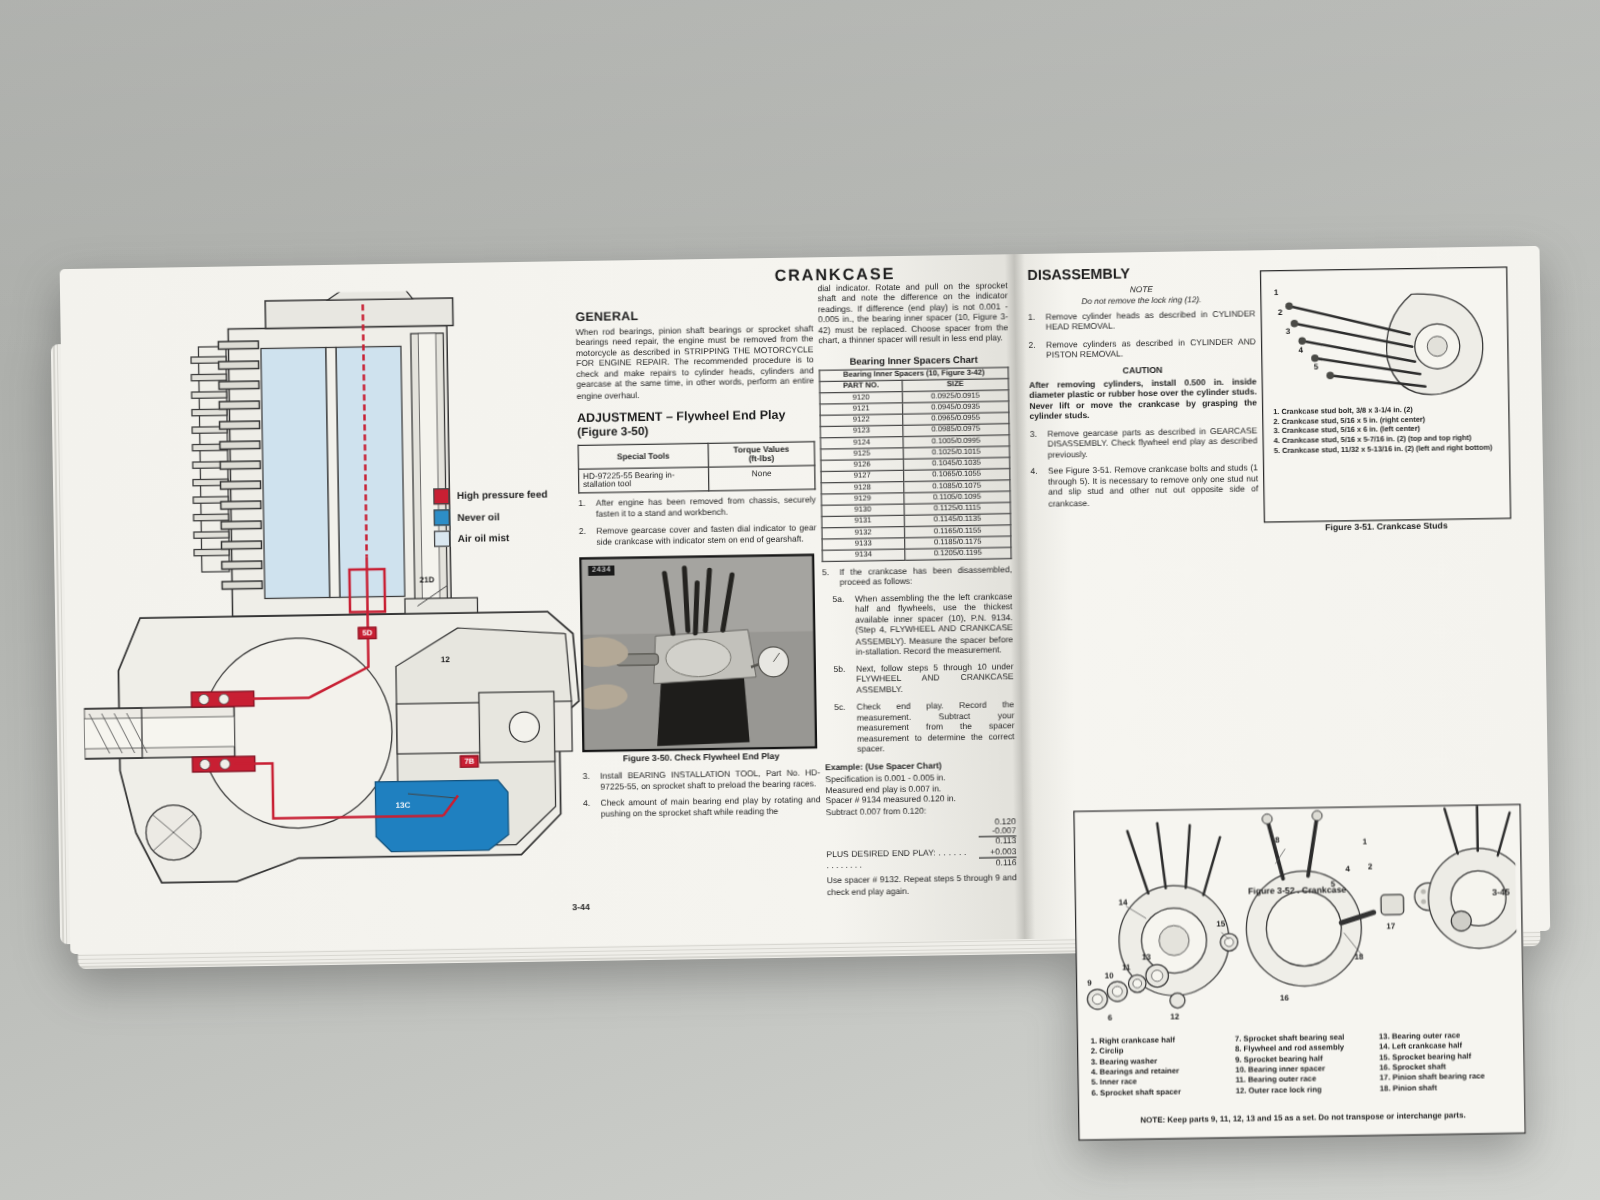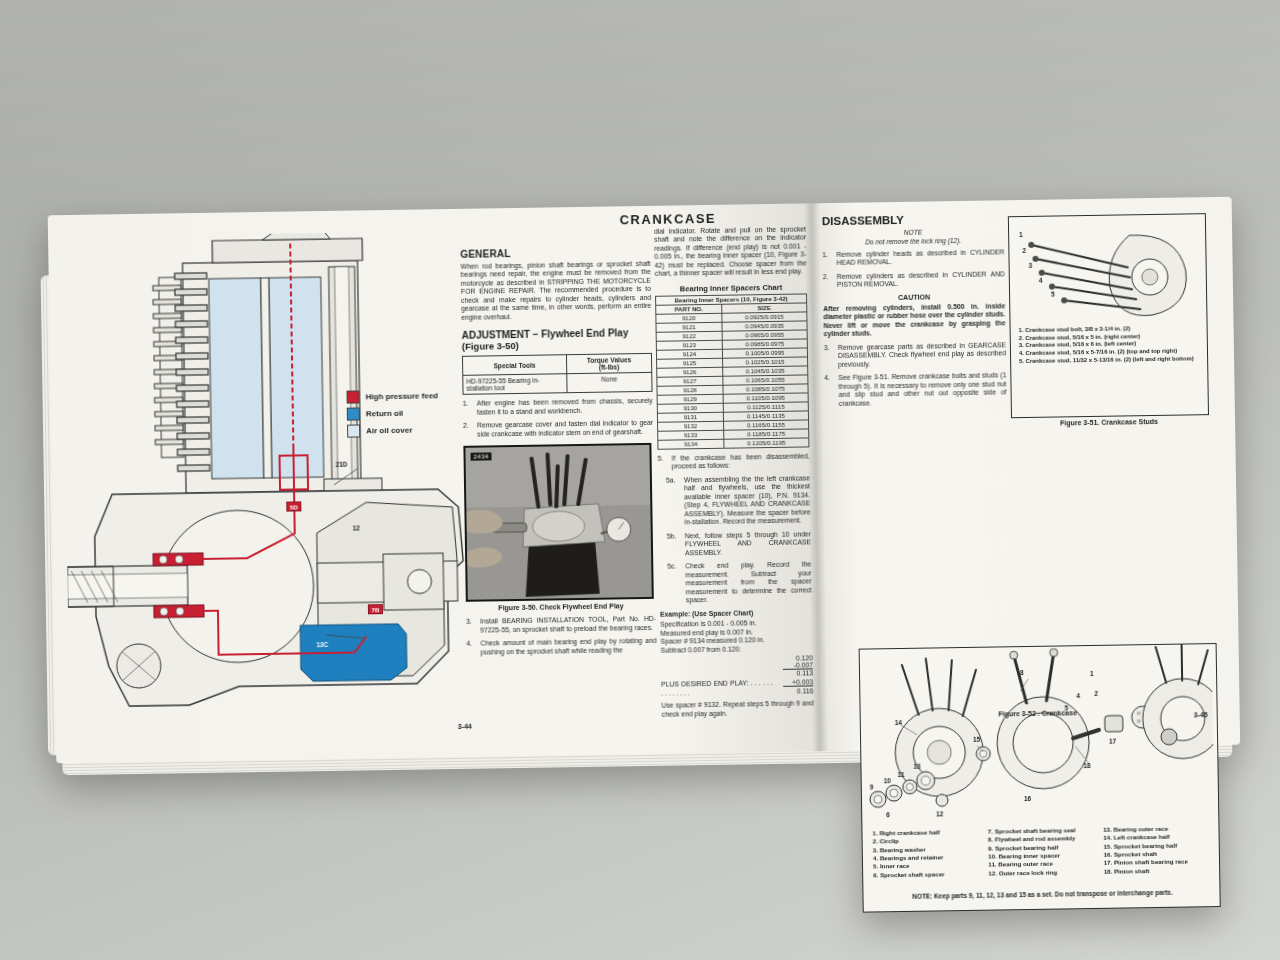--- a/index.html
+++ b/index.html
@@ -191,25 +191,25 @@
         <span class="callout" style="left:248px;top:408px;color:#f2f6fa;">13C</span>
 
         
         <div class="abs" style="left:282px;top:158px;width:125px;">
           <div class="legend-row">
             <span class="legend-sw" style="background: rgb(200, 31, 51);"></span>
             <span class="legend-lb">High pressure feed</span>
           </div>
           <div class="legend-row">
             <span class="legend-sw" style="background: rgb(45, 142, 199);"></span>
-            <span class="legend-lb">Return oil</span>
+            <span class="legend-lb">Never oil</span>
           </div>
           <div class="legend-row">
             <span class="legend-sw" style="background: rgb(217, 231, 240);"></span>
-            <span class="legend-lb">Air oil cover</span>
+            <span class="legend-lb">Air oil mist</span>
           </div>
         </div>
       </div>
 
       <div class="abs t-title" style="left:500px;top:6px;width:240px;text-align:center;">CRANKCASE</div>
 
       <div class="abs" style="left:412px;top:40px;width:190px;">
         <div class="t-h2">GENERAL</div>
         <div class="t-body" style="margin-top:3px;">When rod bearings, pinion shaft bearings or sprocket shaft bearings need repair, the engine must be removed from the motorcycle as described in STRIPPING THE MOTORCYCLE FOR ENGINE REPAIR. The recommended procedure is to check and make repairs to cylinder heads, cylinders and gearcase at the same time, in other words, perform an entire engine overhaul.</div>
 

